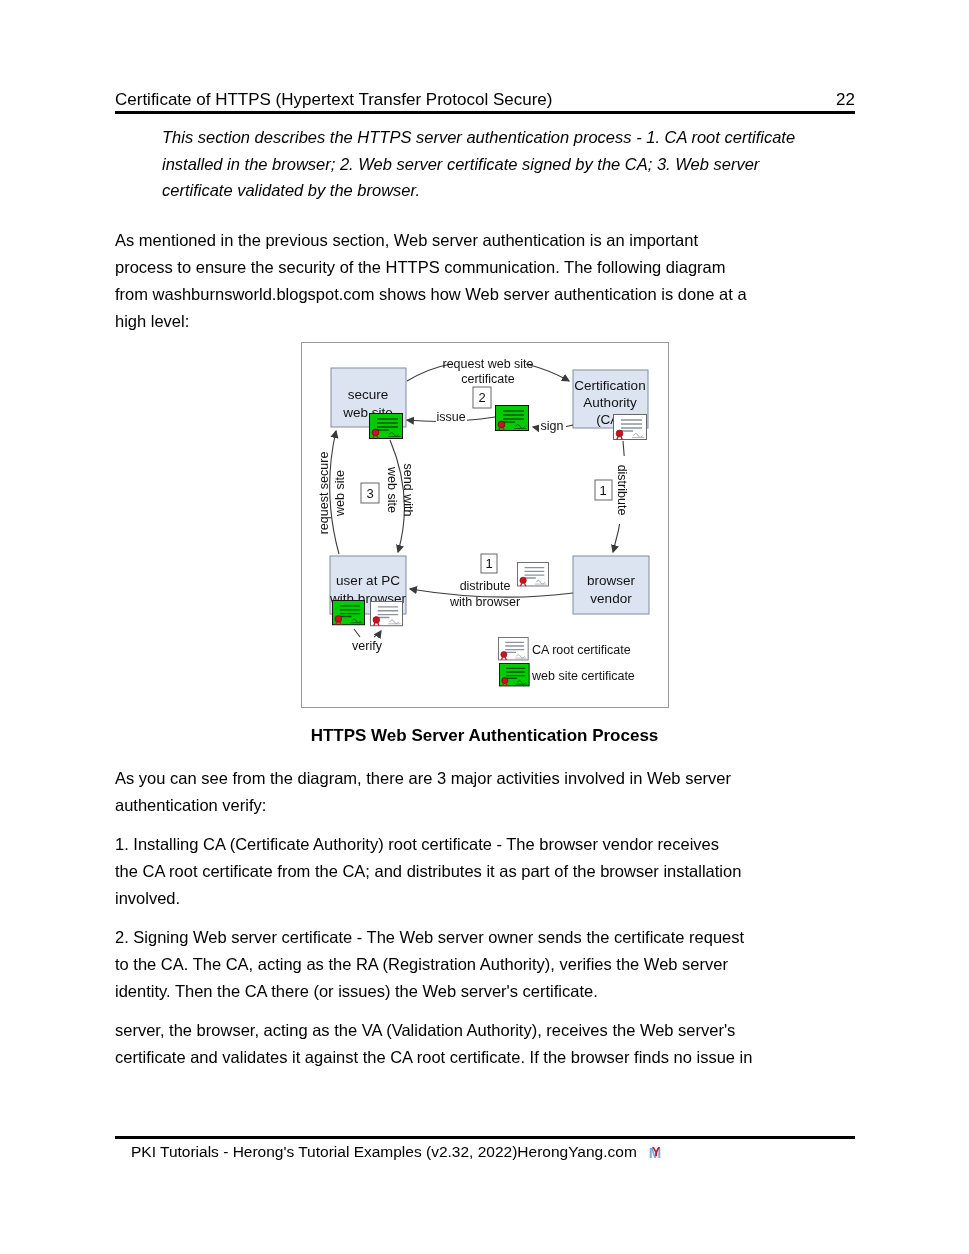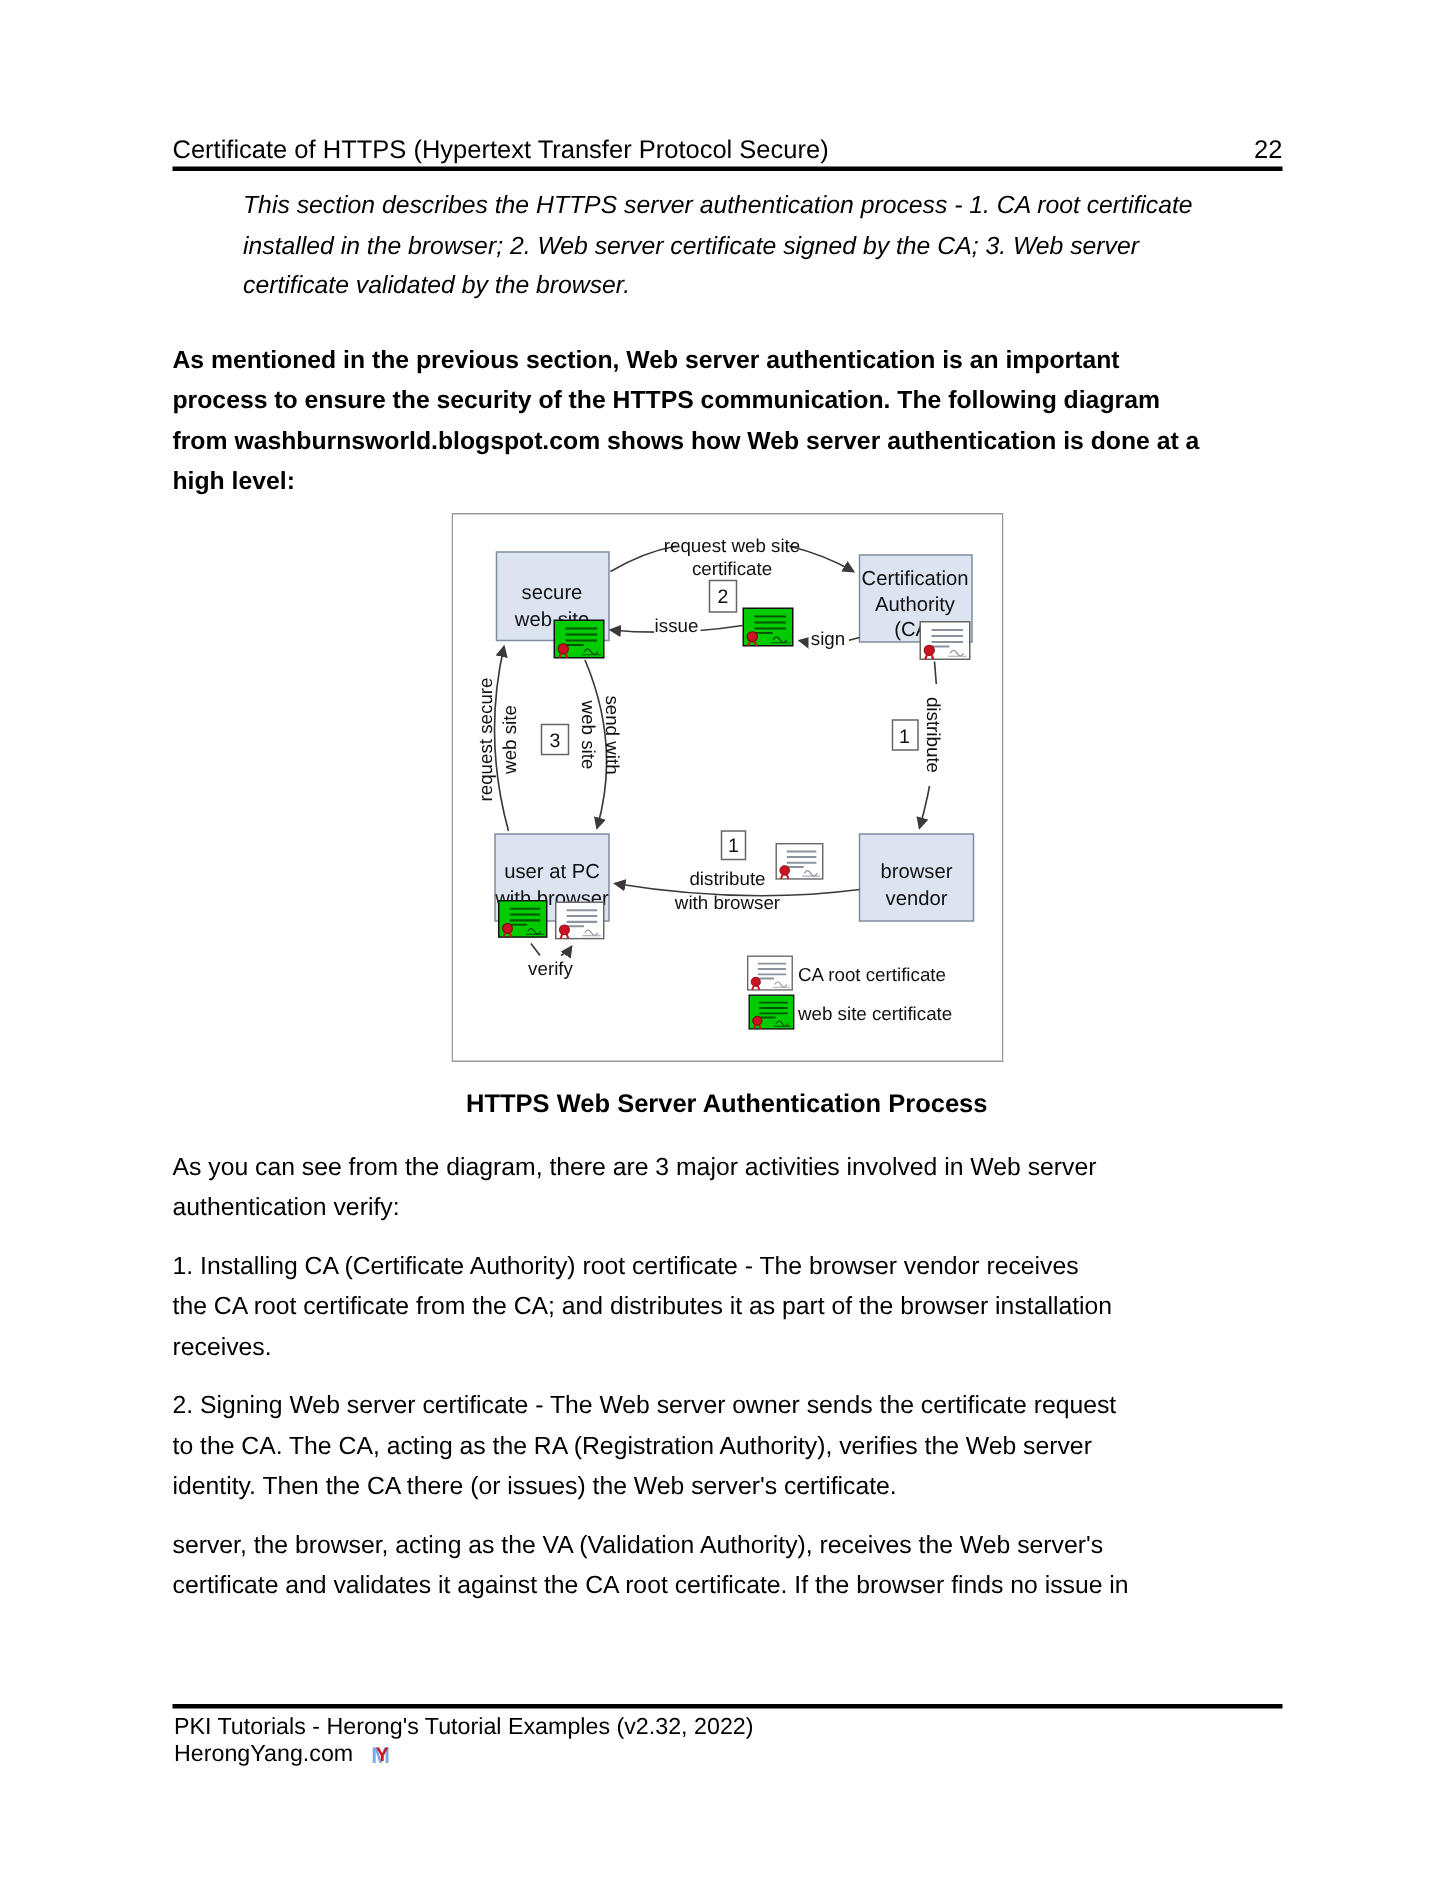--- a/index.html
+++ b/index.html
@@ -10,28 +10,28 @@
   }
   .abs { position:absolute; }
   .header-row { left:115px; top:90px; width:740px; display:flex; justify-content:space-between; font-size:17px; }
   .rule { left:115px; width:740px; height:3px; background:#000; }
   .hdr-rule { top:111px; }
   .ftr-rule { top:1136px; }
   .note { left:162px; top:124px; width:680px; font-style:italic; font-size:16.5px; }
   .note .ln { line-height:26.5px; white-space:nowrap; }
   .para { left:115px; width:760px; font-size:16.5px; }
   .para .ln { line-height:27px; white-space:nowrap; }
-  .p-intro { top:227px;font-weight:bold; }
+  .p-intro { top:227px; }
   .p-after { top:765px; }
   .p-item1 { top:831px; }
   .p-item2 { top:924px; }
   .p-item3 { top:1017px; }
   .caption { left:0; top:726px; width:969px; text-align:center; font-weight:bold; font-size:17px; }
   .diagram { left:301px; top:342px; }
-  .footer-row { left:116px; top:1143px; width:742px; display:flex; justify-content:flex-start; font-size:15.5px;flex-direction:column; }
+  .footer-row { left:131px; top:1143px; width:742px; display:flex; justify-content:flex-start; font-size:15.5px; }
   .footer-right { display:flex; align-items:center; gap:12px; }
   .logo { position:relative; display:inline-block; width:16px; height:17px; }
   .logo-m { position:absolute; left:0; top:0; color:#7aa7e8; font-weight:bold; font-size:15px; line-height:17px; }
   .logo-y { position:absolute; left:3px; top:-1px; color:#cc1818; font-weight:bold; font-size:13px; line-height:17px; }
   svg text { font-family:"Liberation Sans", sans-serif; fill:#111; }
   .ntext { font-size:13.5px; }
   .ltext { font-size:12.5px; }
   .numtext { font-size:13px; }
 </style>
 </head>
@@ -174,21 +174,21 @@
 <div class="abs caption">HTTPS Web Server Authentication Process</div>
 
 <div class="abs para p-after">
   <div class="ln">As you can see from the diagram, there are 3 major activities involved in Web server</div>
   <div class="ln">authentication verify:</div>
 </div>
 
 <div class="abs para p-item1">
   <div class="ln">1. Installing CA (Certificate Authority) root certificate - The browser vendor receives</div>
   <div class="ln">the CA root certificate from the CA; and distributes it as part of the browser installation</div>
-  <div class="ln">receives.</div>
+  <div class="ln">involved.</div>
 </div>
 
 <div class="abs para p-item2">
   <div class="ln">2. Signing Web server certificate - The Web server owner sends the certificate request</div>
   <div class="ln">to the CA. The CA, acting as the RA (Registration Authority), verifies the Web server</div>
   <div class="ln">identity. Then the CA there (or issues) the Web server's certificate.</div>
 </div>
 
 <div class="abs para p-item3">
   <div class="ln">server, the browser, acting as the VA (Validation Authority), receives the Web server's</div>

